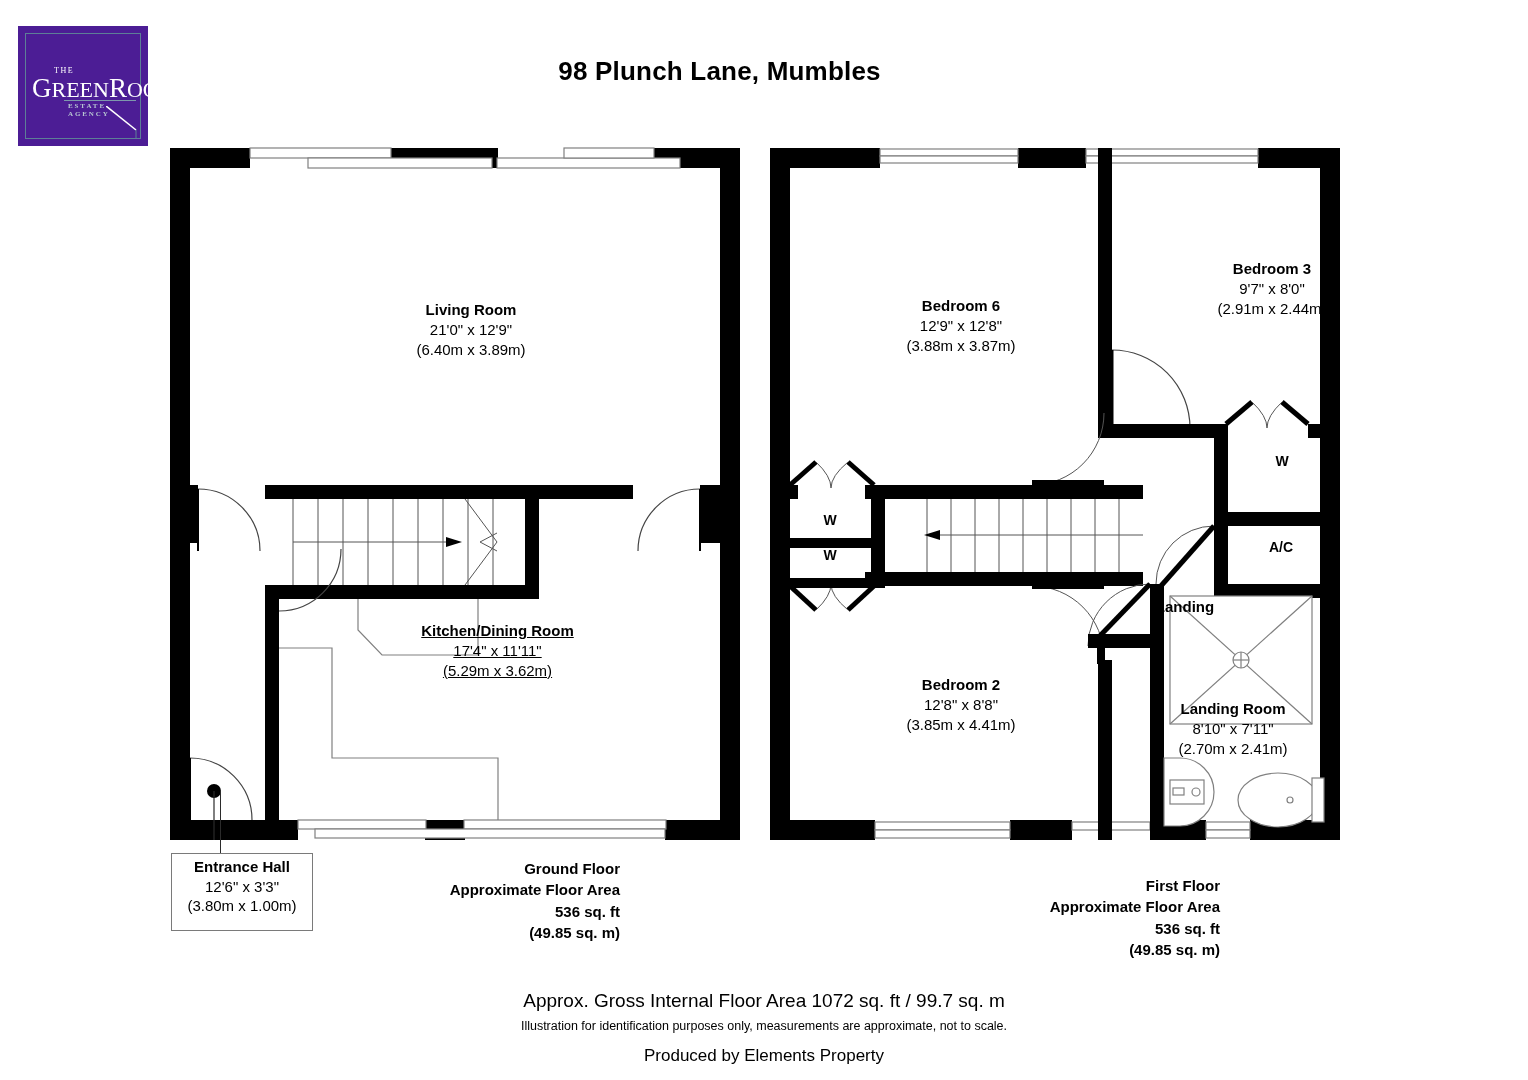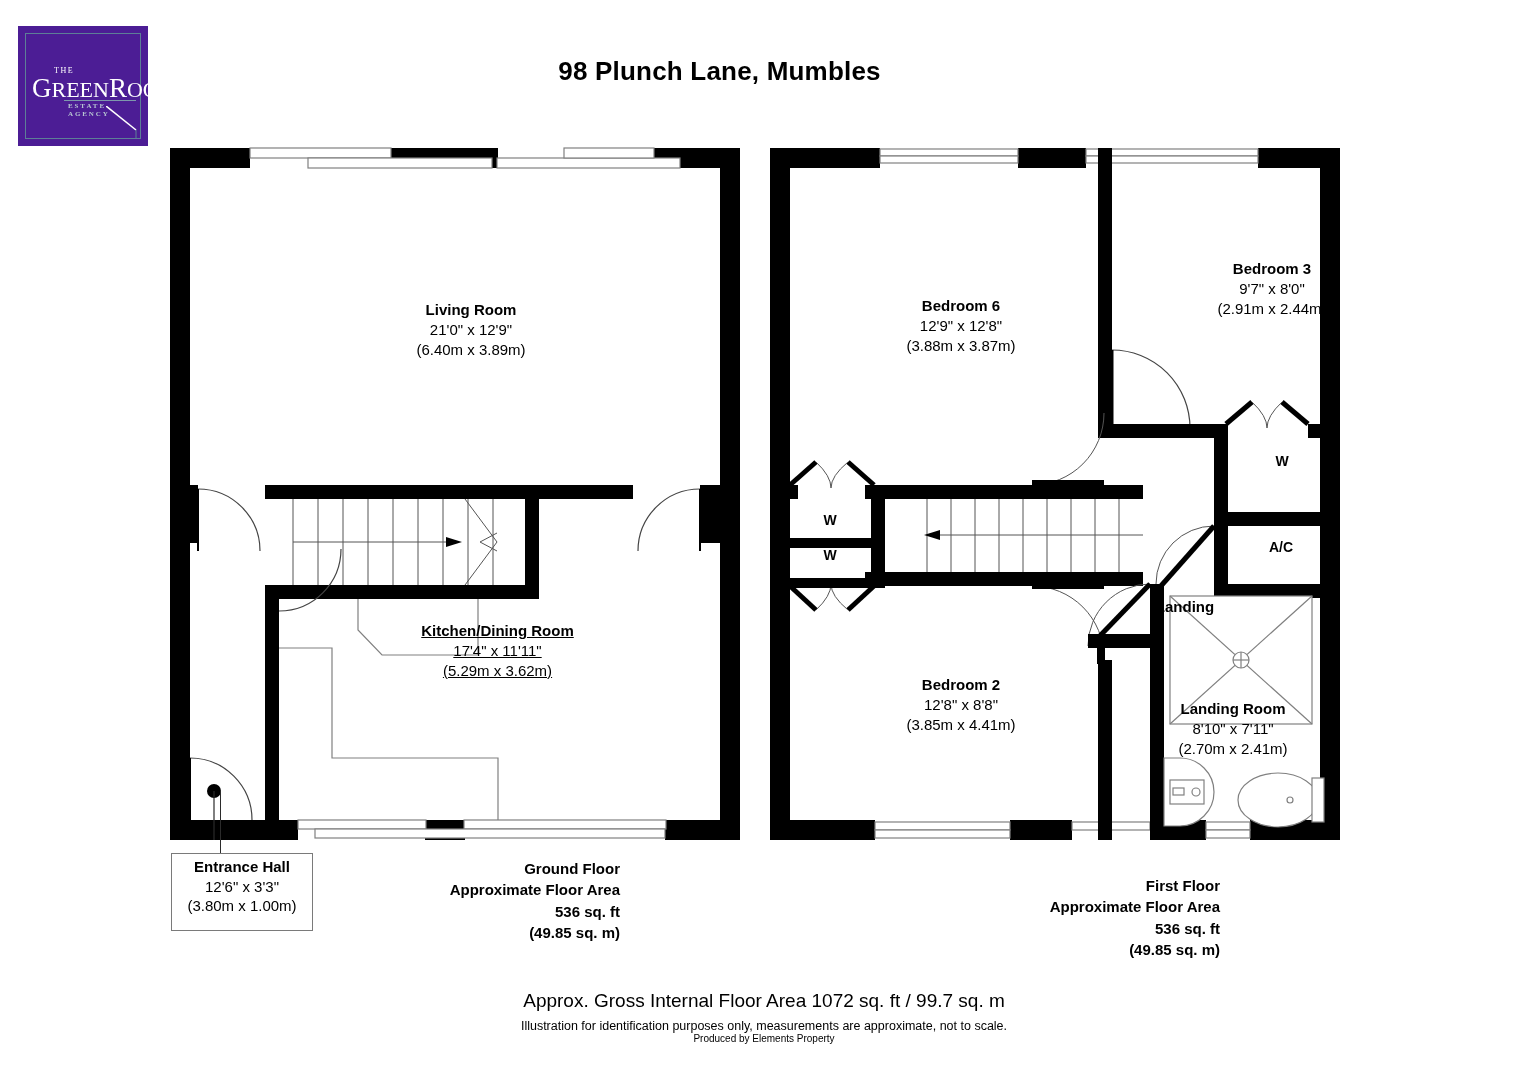--- a/index.html
+++ b/index.html
@@ -174,21 +174,22 @@
     font-size: 19px;
     font-weight: normal;
     letter-spacing: 0px;
   }
   #footer .foot-sub {
     font-size: 12.5px;
     margin-top: 7px;
     text-align: center;
   }
   #footer .foot-credit {
-    font-size: 10px;
+    font-size: 17px;
+    margin-top: 13px;
   }
 </style>
 </head>
 <body>
 
 <div id="logo">
   <div class="logo-inner-frame"></div>
   <div class="logo-the">THE</div>
   <div class="logo-main">
     <span class="cap">G</span><span>REEN</span><span class="cap">R</span><span>OOM</span>

